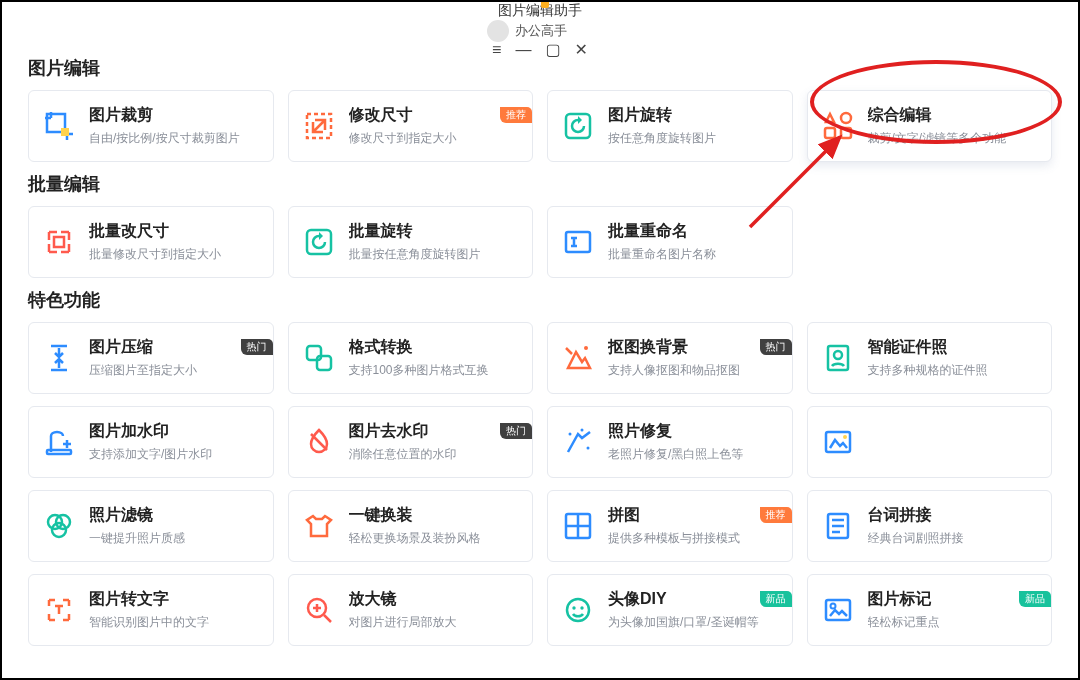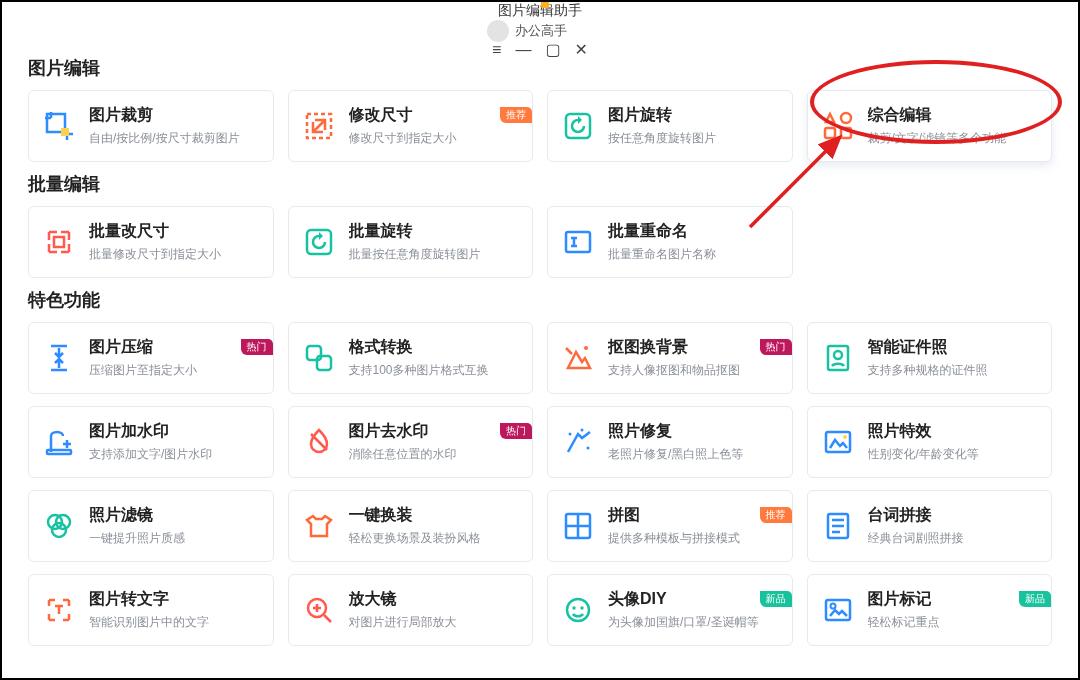--- a/index.html
+++ b/index.html
@@ -63,21 +63,21 @@
   .card .text { display:flex; flex-direction:column; gap:4px; overflow:hidden; }
   .card .title { font-size:16px; font-weight:600; color:#222; white-space:nowrap; }
   .card .desc { font-size:12px; color:#8a8f99; white-space:nowrap; overflow:hidden; text-overflow:ellipsis; }
 
   .badge {
     position:absolute; top:16px; right:0px;
     font-size:10px; color:#fff; padding:1px 6px;
     border-radius: 0 5px 0 6px;
   }
   .badge.orange { background:#ff7a3c; }
-  .badge.red { background:#be185d; }
+  .badge.red { background:#404040; }
   .badge.green { background:#18c29c; }
 
   
   .highlight-ellipse {
     position:absolute; border:4px solid #e02020; border-radius:50%;
     pointer-events:none;
     top: 58px; left: 808px; width: 252px; height: 84px;
     z-index:5;
   }
   .arrow {
@@ -322,24 +322,20 @@
     </div>
 
     <div class="card">
       <div class="icon">
         <svg viewBox="0 0 36 36">
             <rect x="6" y="8" width="24" height="20" rx="2" fill="none" stroke="#2d8cff" stroke-width="2.5"></rect>
             <path d="M10 24l5-8 5 6 3-3 4 5" fill="none" stroke="#2d8cff" stroke-width="2.5"></path>
             <circle cx="25" cy="13" r="2" fill="#ffd24d"></circle>
           </svg>
       </div>
-      <div class="text">
-        <div class="title">照片特效</div>
-        <div class="desc">性别变化/年龄变化等</div>
-      </div>
     </div>
 
     <div class="card">
       <div class="icon">
         <svg viewBox="0 0 36 36">
             <circle cx="14" cy="14" r="7" fill="none" stroke="#16c2a3" stroke-width="2.5"></circle>
             <circle cx="22" cy="14" r="7" fill="none" stroke="#16c2a3" stroke-width="2.5"></circle>
             <circle cx="18" cy="22" r="7" fill="none" stroke="#16c2a3" stroke-width="2.5"></circle>
           </svg>
       </div>

